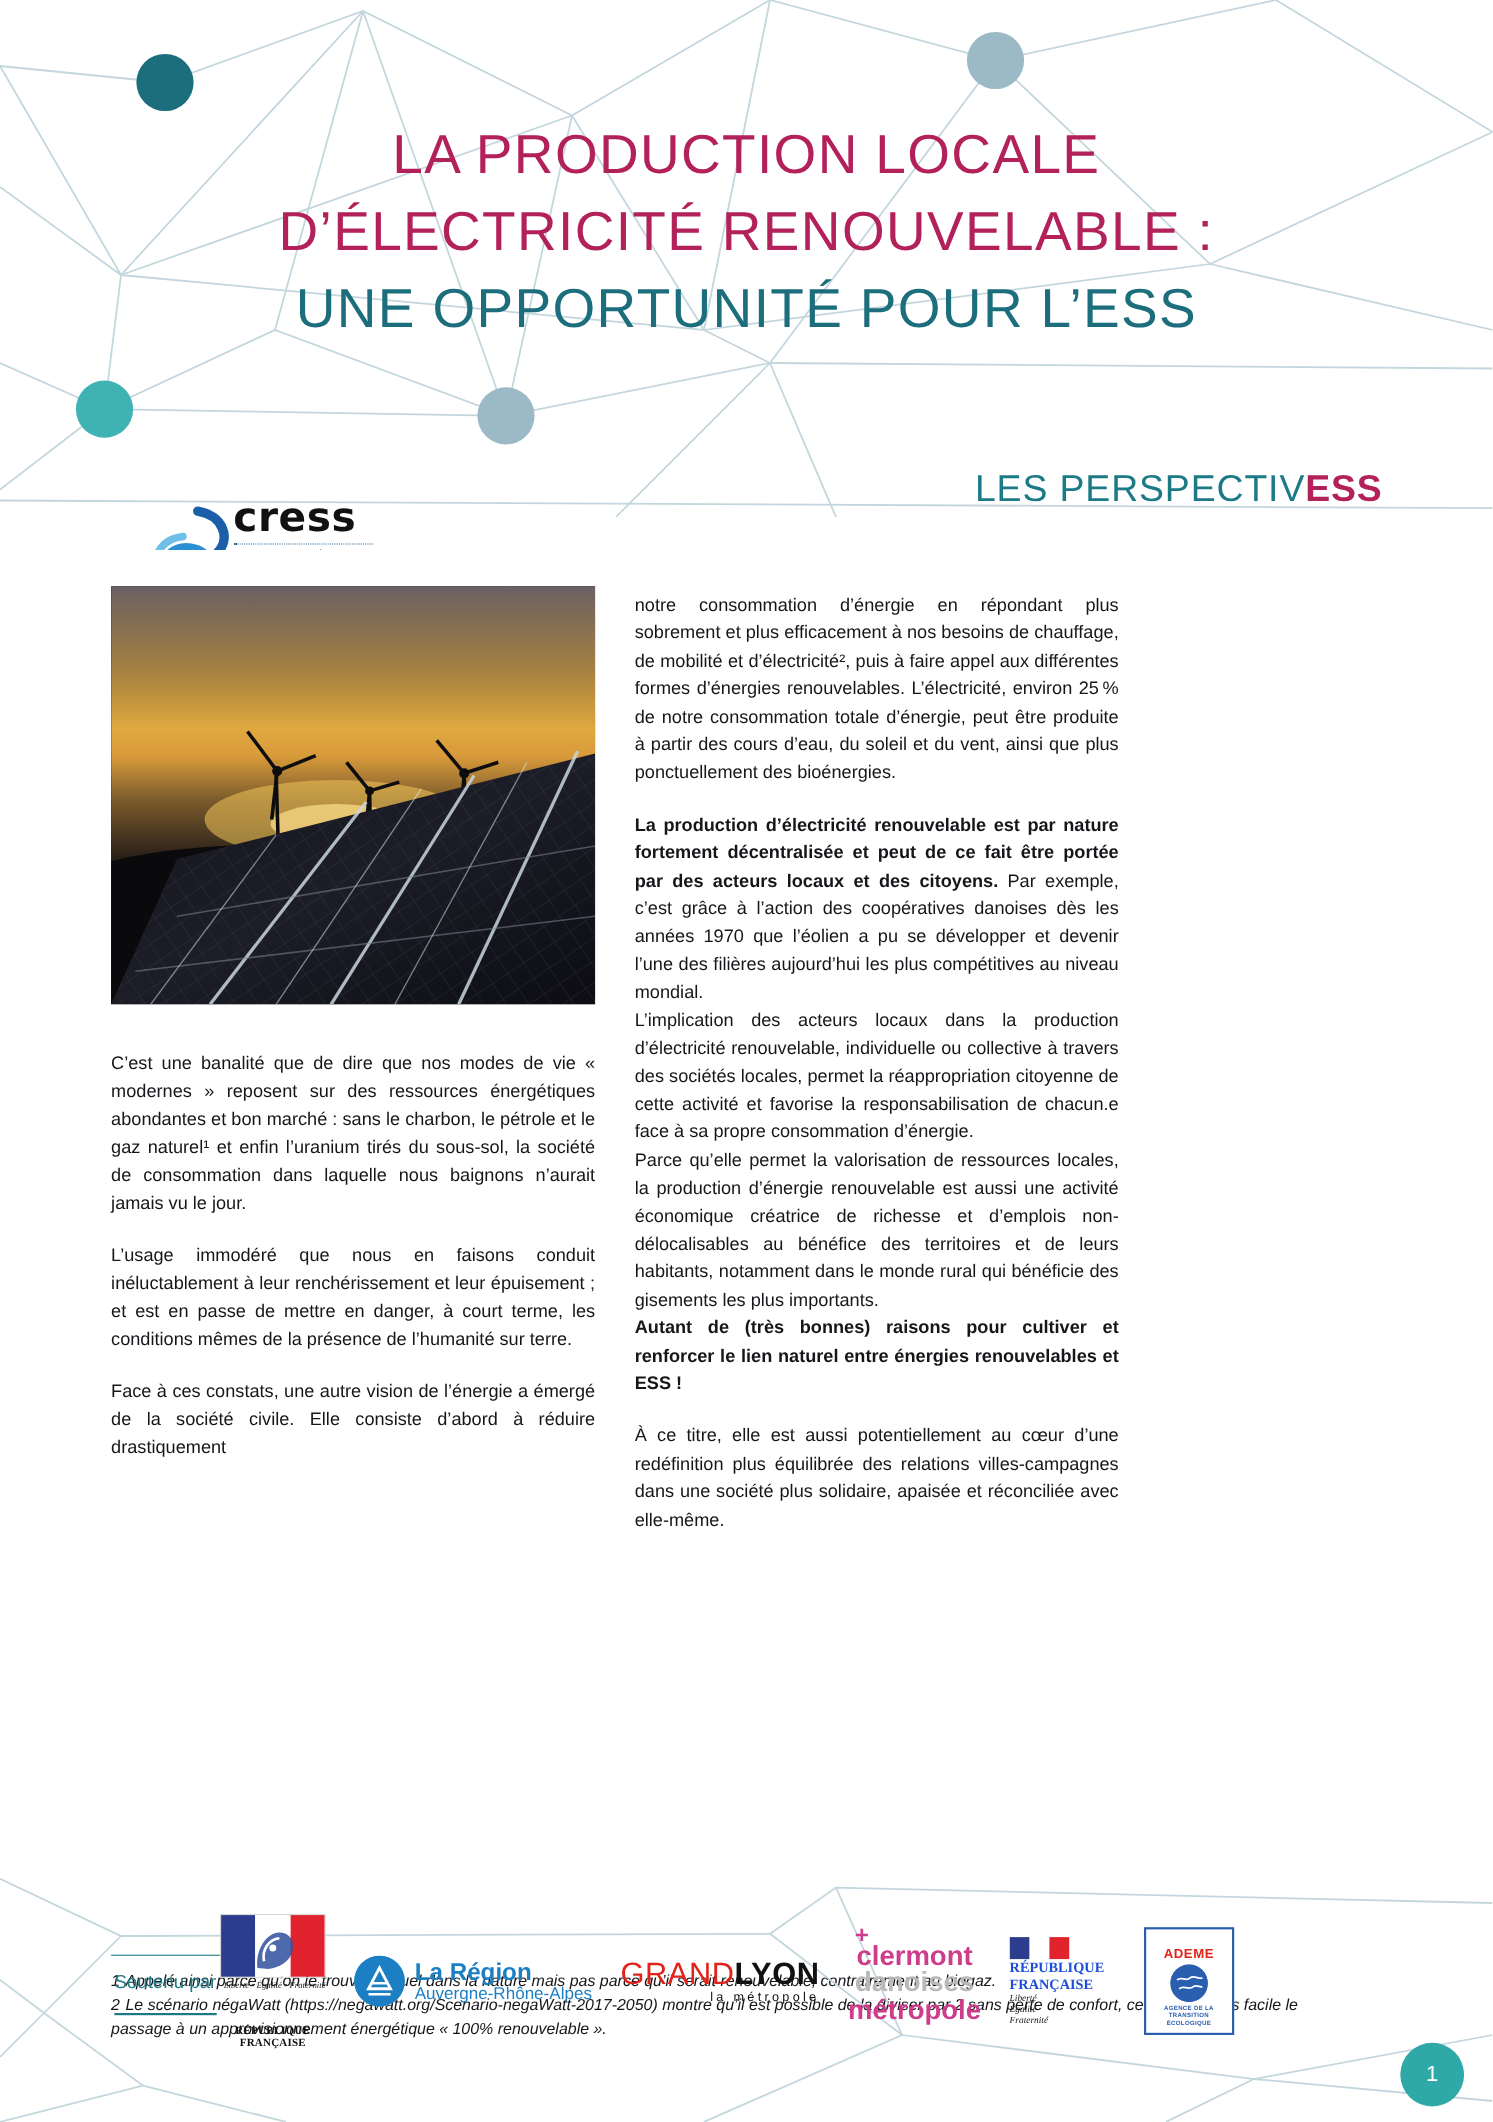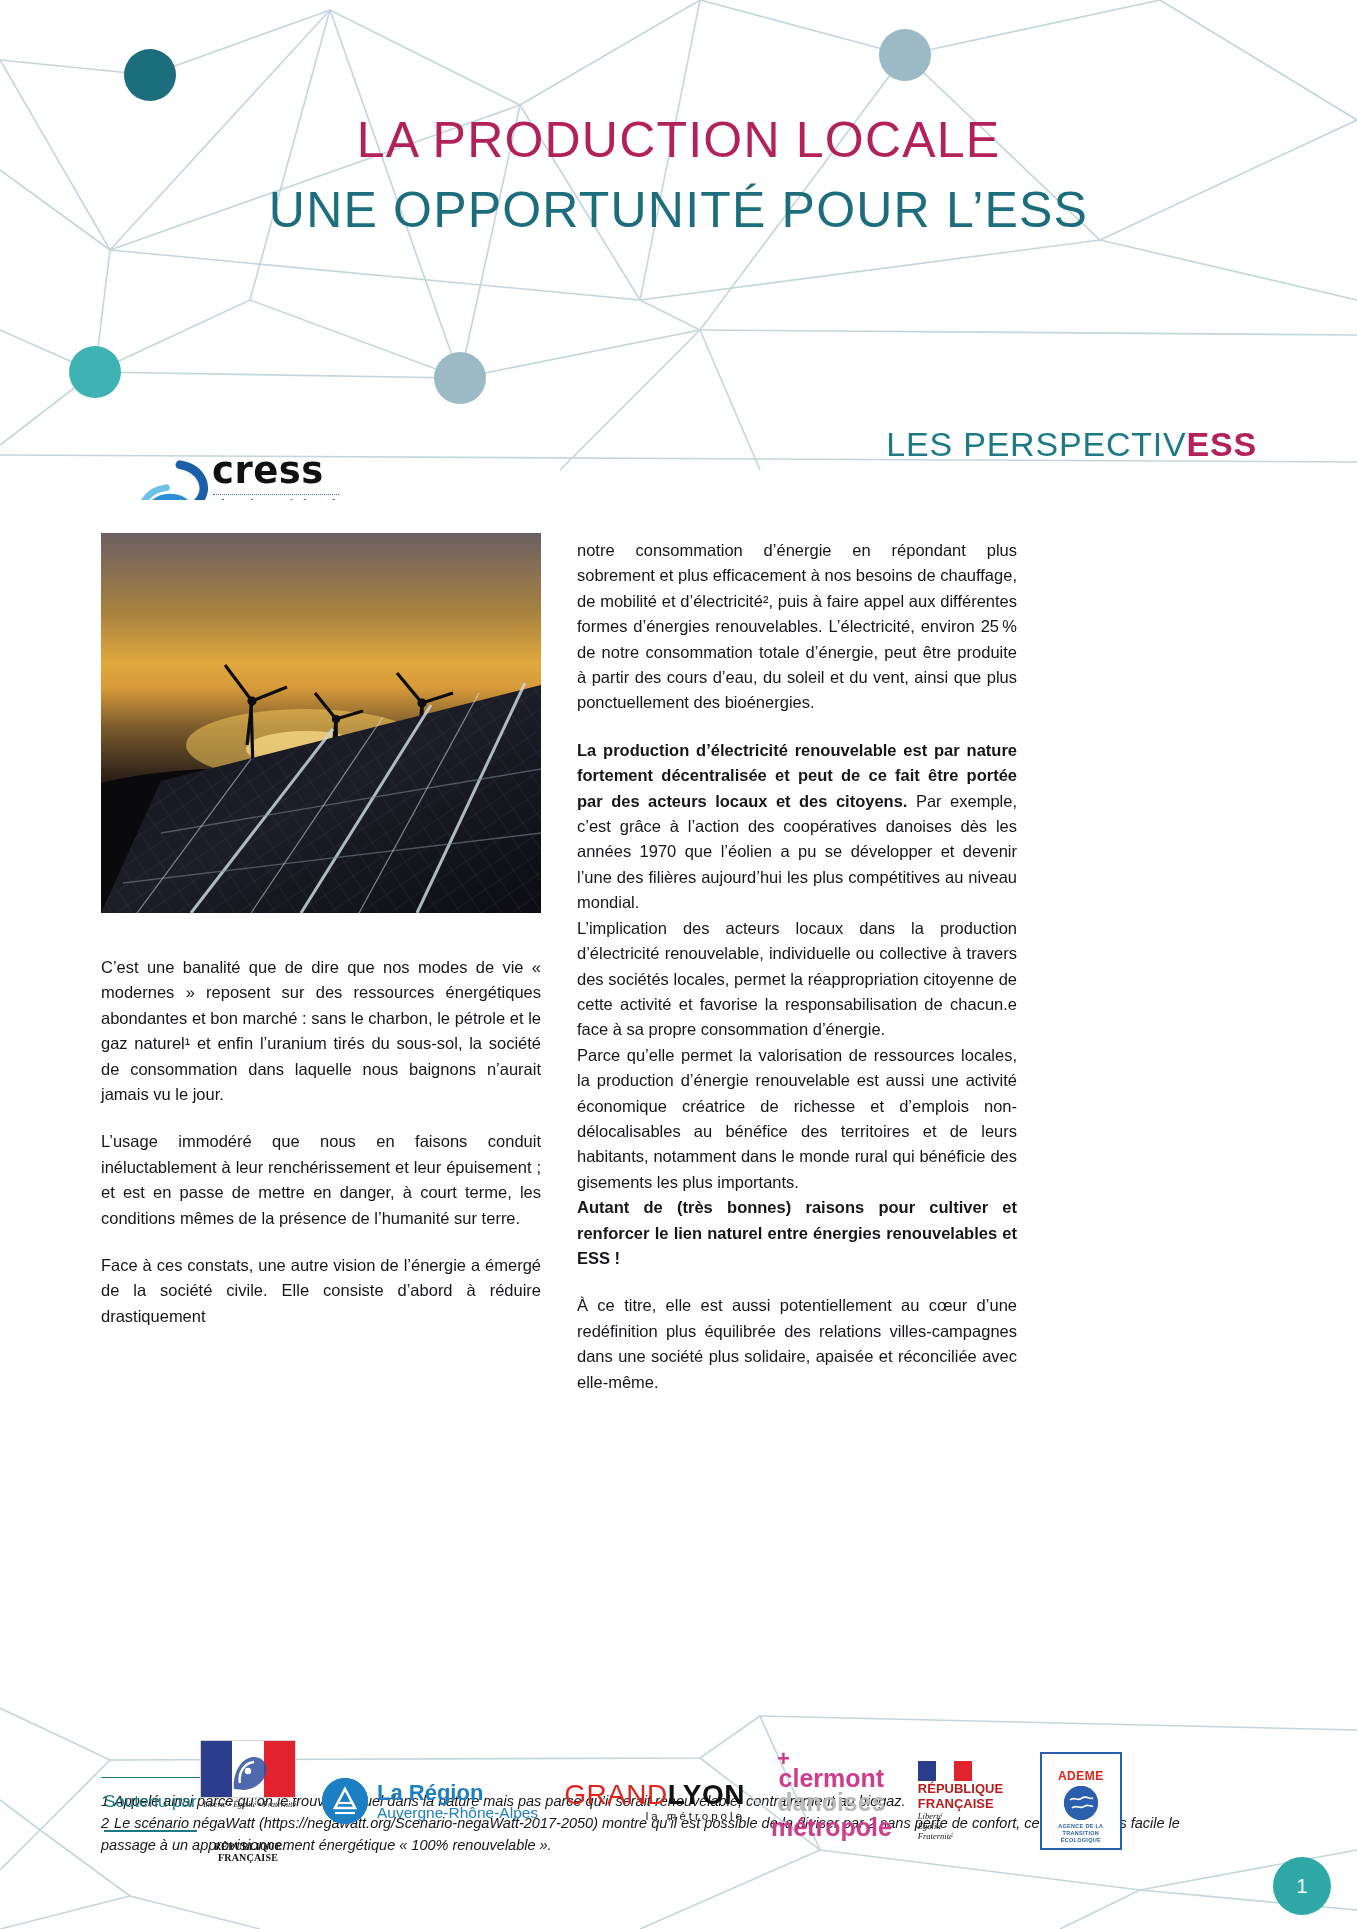--- a/index.html
+++ b/index.html
@@ -136,21 +136,21 @@
   .cl .plus { position: absolute; left: 6px; top: -16px; color: #cf3c8b; font-size: 22px; font-weight: 700; }
   .cl .c1 { font-size: 25px; font-weight: 700; color: #cf3c8b; line-height: 24px; }
   .cl .c2 { font-size: 25px; font-weight: 700; color: #b9b9b9; line-height: 24px; }
   .cl .c3 { font-size: 25px; font-weight: 700; color: #cf3c8b; line-height: 26px; }
 
   
   .rf2 { width: 96px; }
   .rf2 .flag2 { display: flex; width: 54px; height: 20px; }
   .rf2 .f { flex: 1; }
   .rf2 .f1 { background: #2d3d8e; } .rf2 .f2 { background: #fff; } .rf2 .f3 { background: #e1232e; }
-  .rf2 .t1 { font-family: Liberation Sans, sans-serif; font-weight: 700; font-size: 13px; line-height: 15px; color: #b91c1c; }
+  .rf2 .t1 { font-family: Liberation Serif, serif; font-weight: 700; font-size: 13px; line-height: 15px; color: #1d4ed8; }
   .rf2 .t2 { font-family: "Liberation Serif", serif; font-style: italic; font-size: 8.5px; line-height: 10px; color: #111; }
 
   
   .ademe { width: 82px; border: 2px solid #2a5fb0; background: #fff; text-align: center; padding: 15px 2px 4px; }
   .ademe .a1 { color: #e2231a; font-weight: 700; font-size: 12px; letter-spacing: .5px; }
   .ademe .globe { width: 34px; height: 34px; margin: 3px auto; border-radius: 50%; background: #2a5fb0; position: relative; }
   .ademe .a2 { color: #2a5fb0; font-weight: 700; font-size: 5.5px; line-height: 7px; letter-spacing: .3px; }
 
   .pagenum {
     position: absolute; right: 26px; bottom: 14px;
@@ -192,20 +192,21 @@
       <path d="M0,455 L1357,462"></path>
     </g>
     <circle cx="150" cy="75" r="26" fill="#1c6e7d"></circle>
     <circle cx="905" cy="55" r="26" fill="#9cb9c6"></circle>
     <circle cx="95" cy="372" r="26" fill="#3fb3b3"></circle>
     <circle cx="460" cy="378" r="26" fill="#9cb9c6"></circle>
   </svg>
 
   <div class="title-block">
     <div class="title-line l1">LA PRODUCTION LOCALE</div>
+    <div class="title-line l2">D’ÉLECTRICITÉ RENOUVELABLE :</div>
     <div class="title-line l3">UNE OPPORTUNITÉ POUR L’ESS</div>
   </div>
 
   <div class="perspect">
     <span>LES PERSPECTIV</span><span class="ess">ESS</span>
   </div>
 
   <div class="cress">
     <svg class="cress-sym" viewBox="0 0 100 100" aria-hidden="true">
       <path d="M54,8 C78,12 86,34 72,48 C62,58 44,56 38,46" fill="none" stroke="#1a5fa8" stroke-width="9" stroke-linecap="round"></path>

